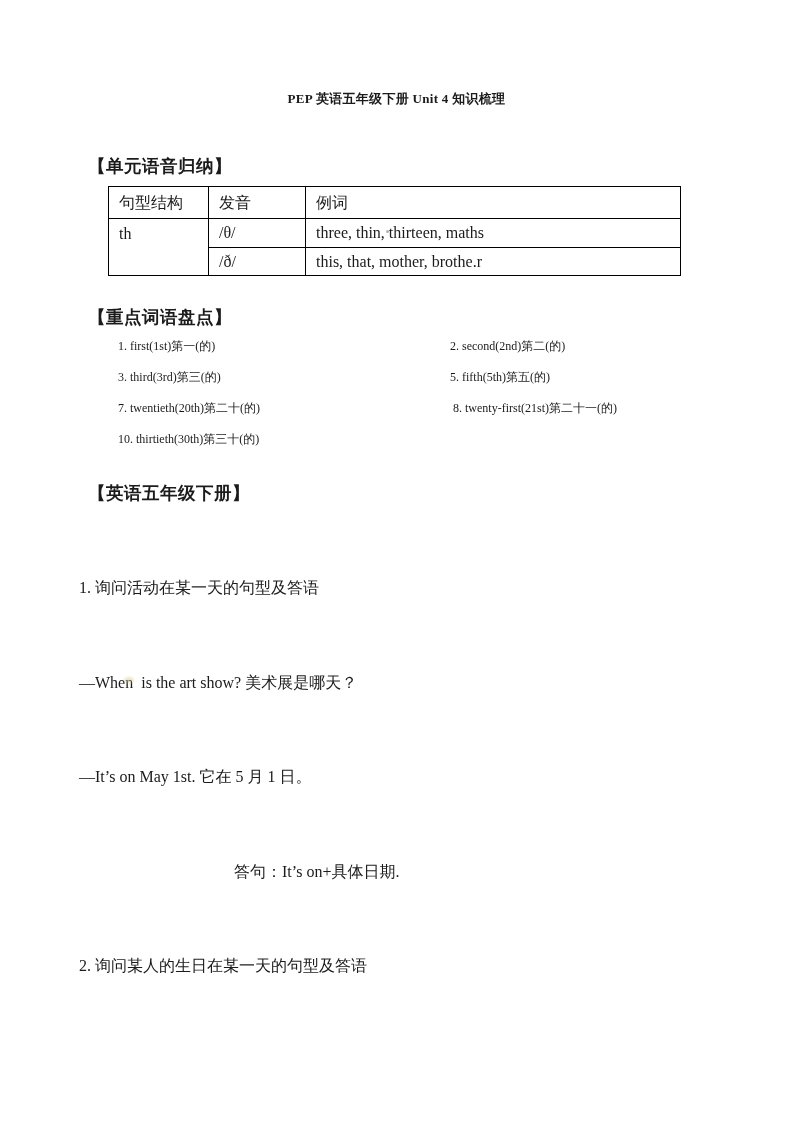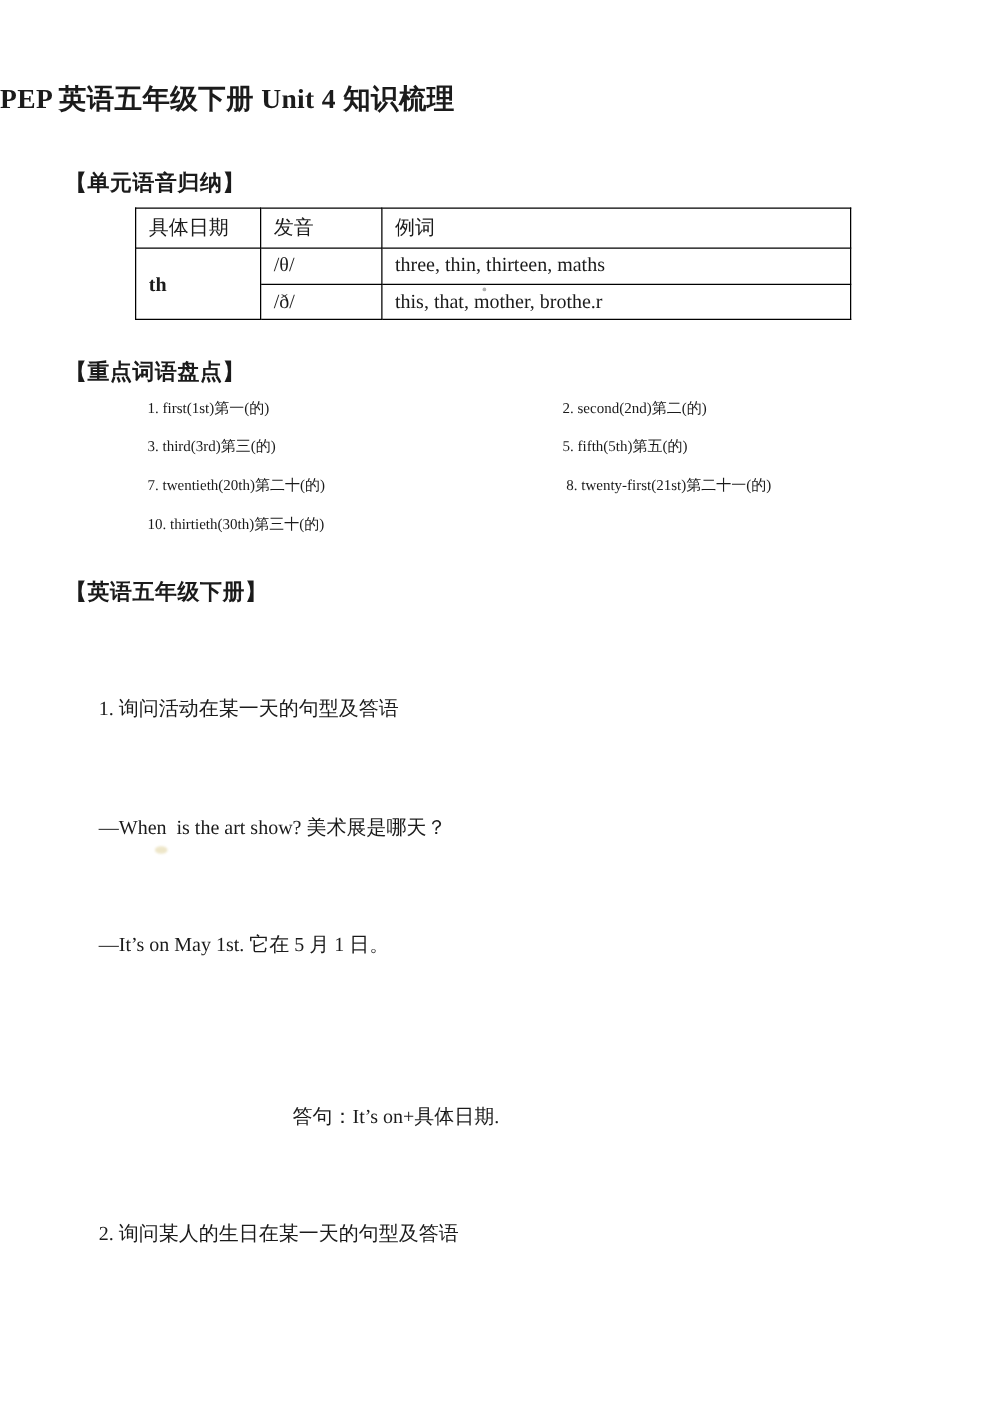--- a/index.html
+++ b/index.html
@@ -4,55 +4,55 @@
 <style>
   html,body { margin:0; padding:0; background:#ffffff; }
   body {
     width:793px; height:1122px; position:relative; overflow:hidden;
     font-family:"Liberation Serif","DejaVu Serif",serif;
     color:#1b1b1b;
   }
   .page { position:relative; width:793px; height:1122px; }
 
   .doc-title {
-    padding-top:68px; text-align:left;
-    font-size:22px; font-weight:bold; line-height:22px; letter-spacing:.3px;
+    padding-top:88px; text-align:center;
+    font-size:13px; font-weight:bold; line-height:22px; letter-spacing:.3px;
   }
 
   .sec-heading {
-    margin-left:52px; font-weight:bold; font-size:17.5px; line-height:22px;
+    margin-left:88px; font-weight:bold; font-size:17.5px; line-height:22px;
     letter-spacing:.5px;
   }
   #h-phonics   { margin-top:45px; }
   #h-words     { margin-top:30px; }
   #h-sentences { margin-top:27px; }
 
   table.phonics {
     margin-left:108px; margin-top:9px;
     border-collapse:collapse; table-layout:fixed; width:572px;
     font-size:16px;
   }
   table.phonics td {
     border:1.6px solid #000; padding:0 4px 0 10px;
     vertical-align:middle; line-height:20px;
   }
   table.phonics tr.tr-head td { height:31px; }
   table.phonics tr.tr-r1 td   { height:28px; }
   table.phonics tr.tr-r2 td   { height:27px; }
-  table.phonics td.cell-letters { vertical-align:top; padding-top:20px;font-weight:bold; }
+  table.phonics td.cell-letters { vertical-align:top; padding-top:5px; }
 
   .words-grid {
     margin-left:118px; margin-top:3px;
     display:grid; grid-template-columns:332px auto;
     font-size:12px; line-height:31px; white-space:pre;
   }
 
   .sentences { margin-top:5px; font-size:16px; line-height:31.5px; white-space:pre; }
   .sentences .line { margin-left:79px; }
-  .sentences .indent-answer1 { margin-left:234px;margin-top:42px; }
+  .sentences .indent-answer1 { margin-left:234px; }
 
   .artifact { position:absolute; border-radius:50%; pointer-events:none; }
   .smudge { left:124px; top:677px; width:10px; height:6px;
             background:#d9c887; opacity:.45; filter:blur(1px); }
   .speck  { left:386px; top:230px; width:3px; height:3px; background:#8f8f8f; opacity:.7; }
 </style>
 </head>
 <body>
 
 <div class="page">
@@ -62,21 +62,21 @@
   <div class="sec-heading" id="h-phonics">【单元语音归纳】</div>
 
   <table class="phonics">
     <colgroup>
       <col style="width:100px">
         <col style="width:97px">
         <col style="width:375px">
     </colgroup>
     <tbody>
       <tr class="tr-head">
-        <td>具体日期</td>
+        <td>句型结构</td>
         <td>发音</td>
         <td>例词</td>
       </tr>
       <tr class="tr-r1">
         <td class="cell-letters" rowspan="2">th</td>
         <td>/θ/</td>
         <td>three, thin,  thirteen, maths</td>
       </tr>
       <tr class="tr-r2">
         <td>/ð/</td>

